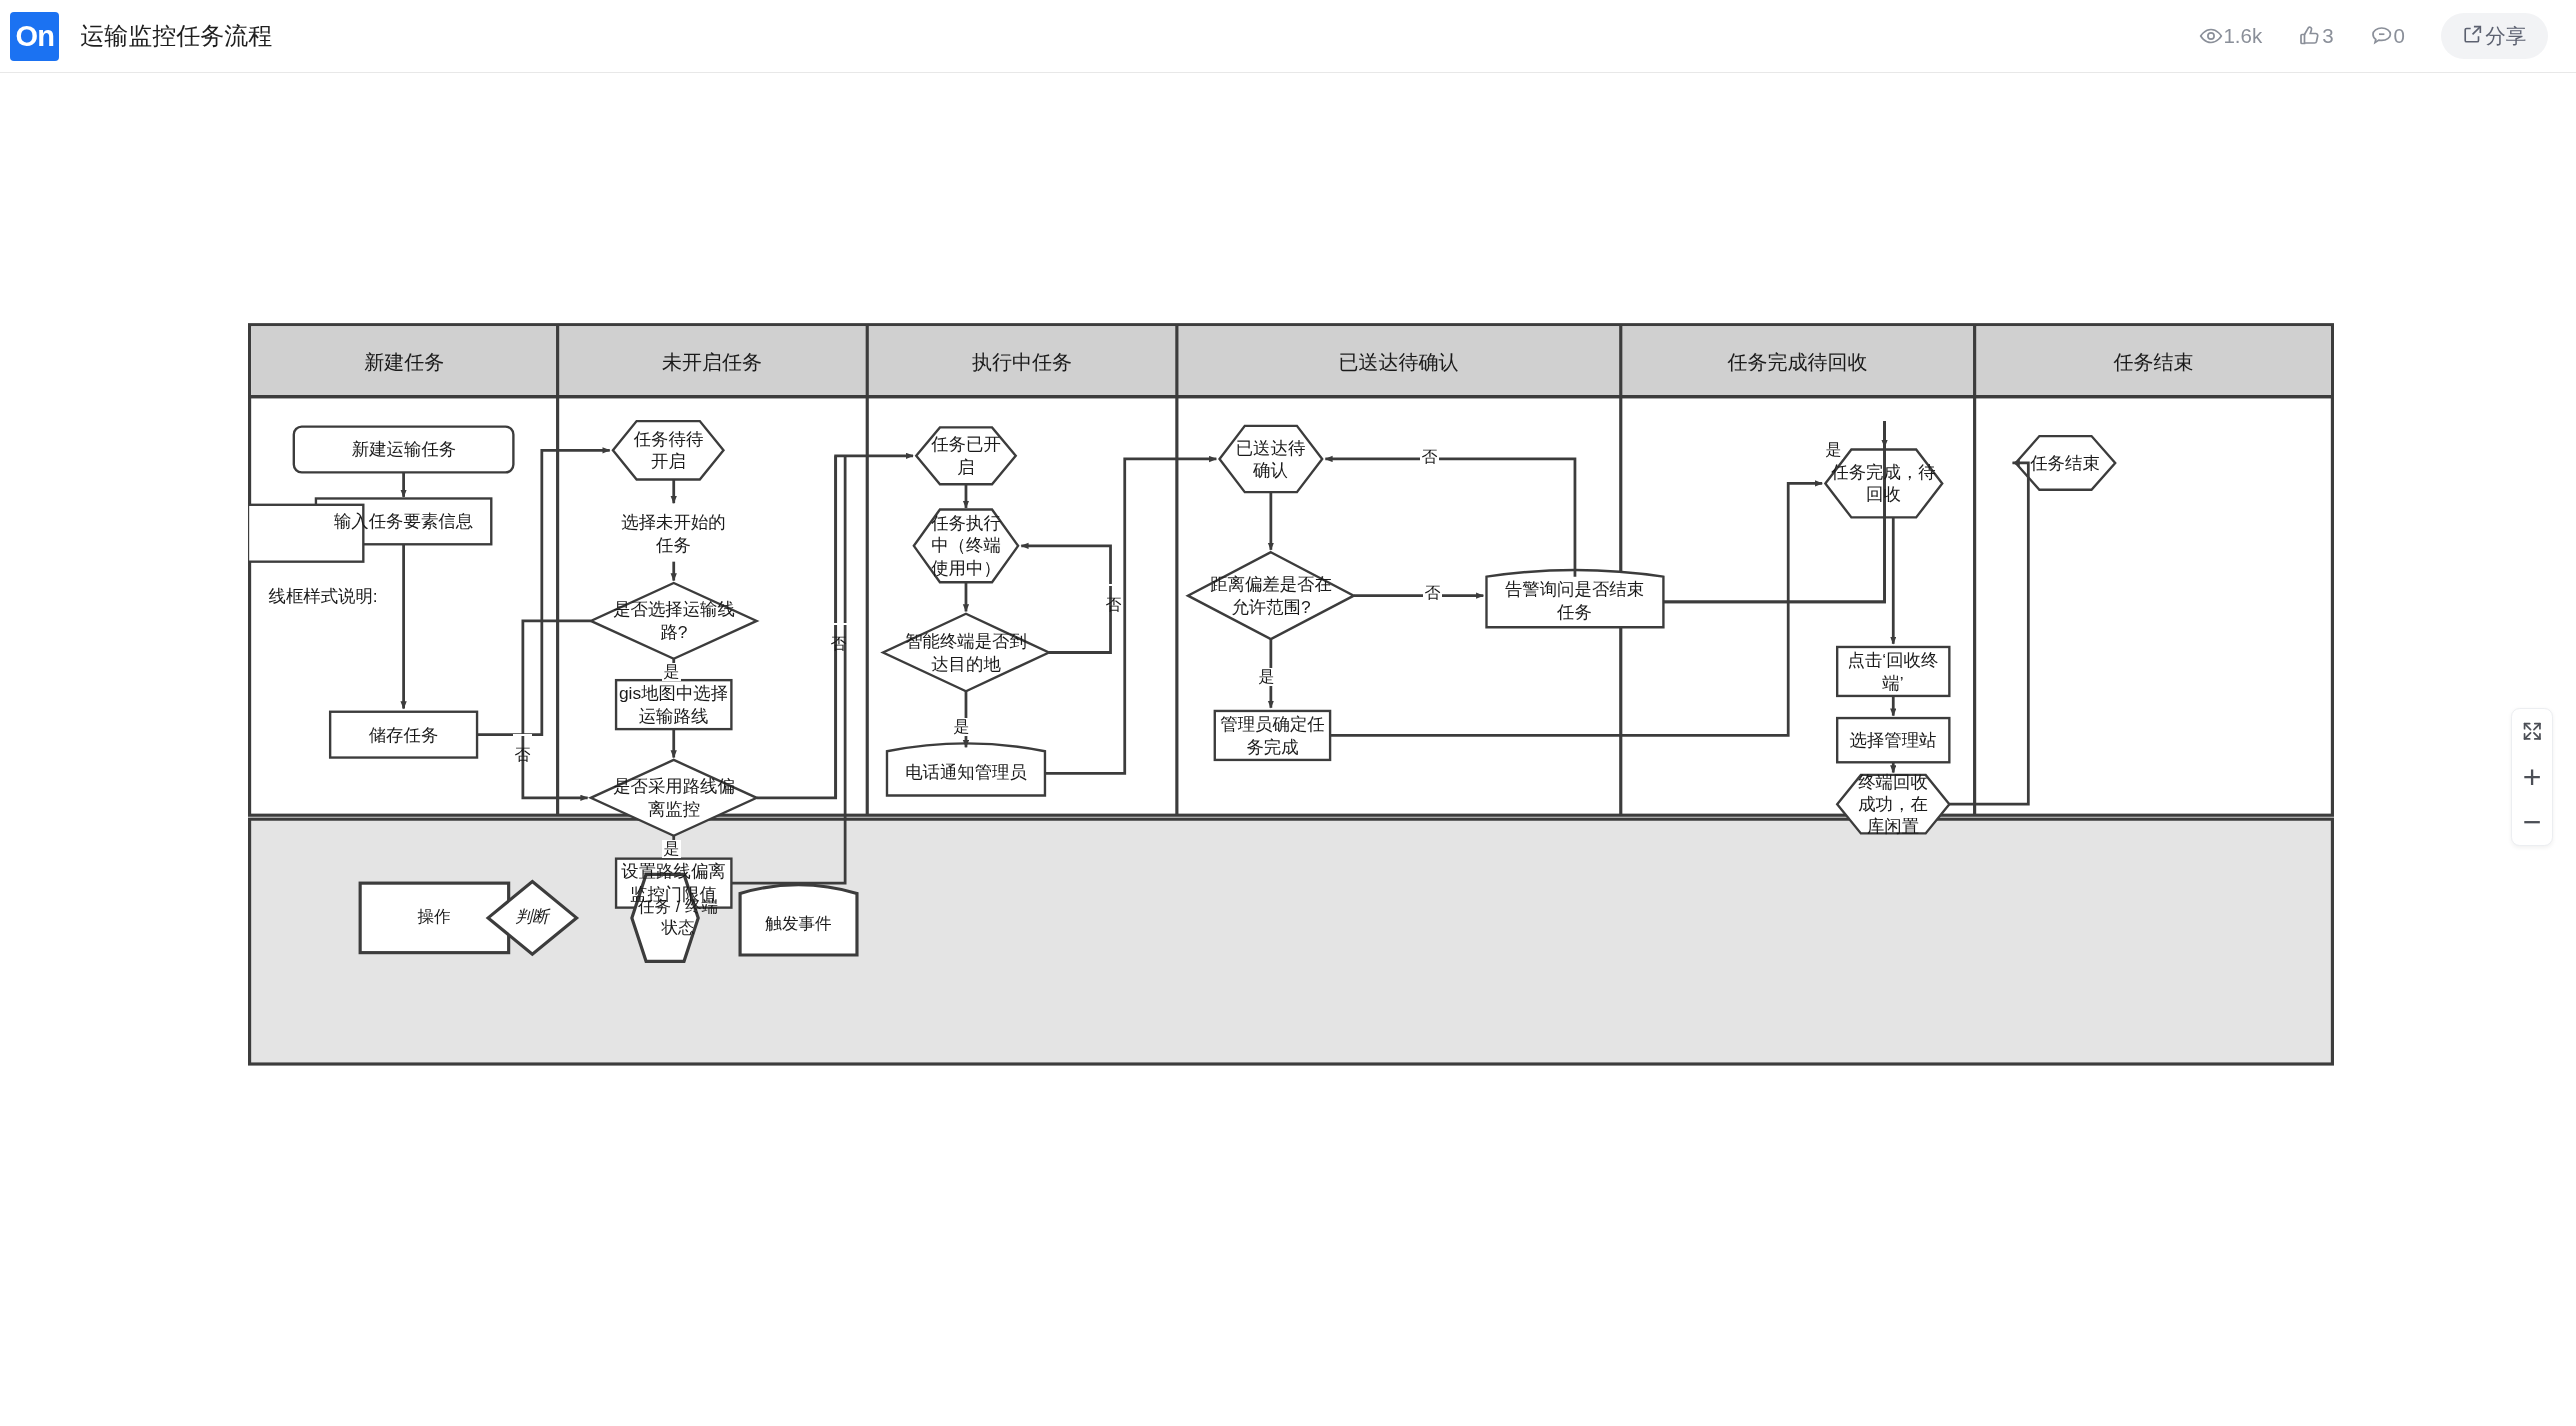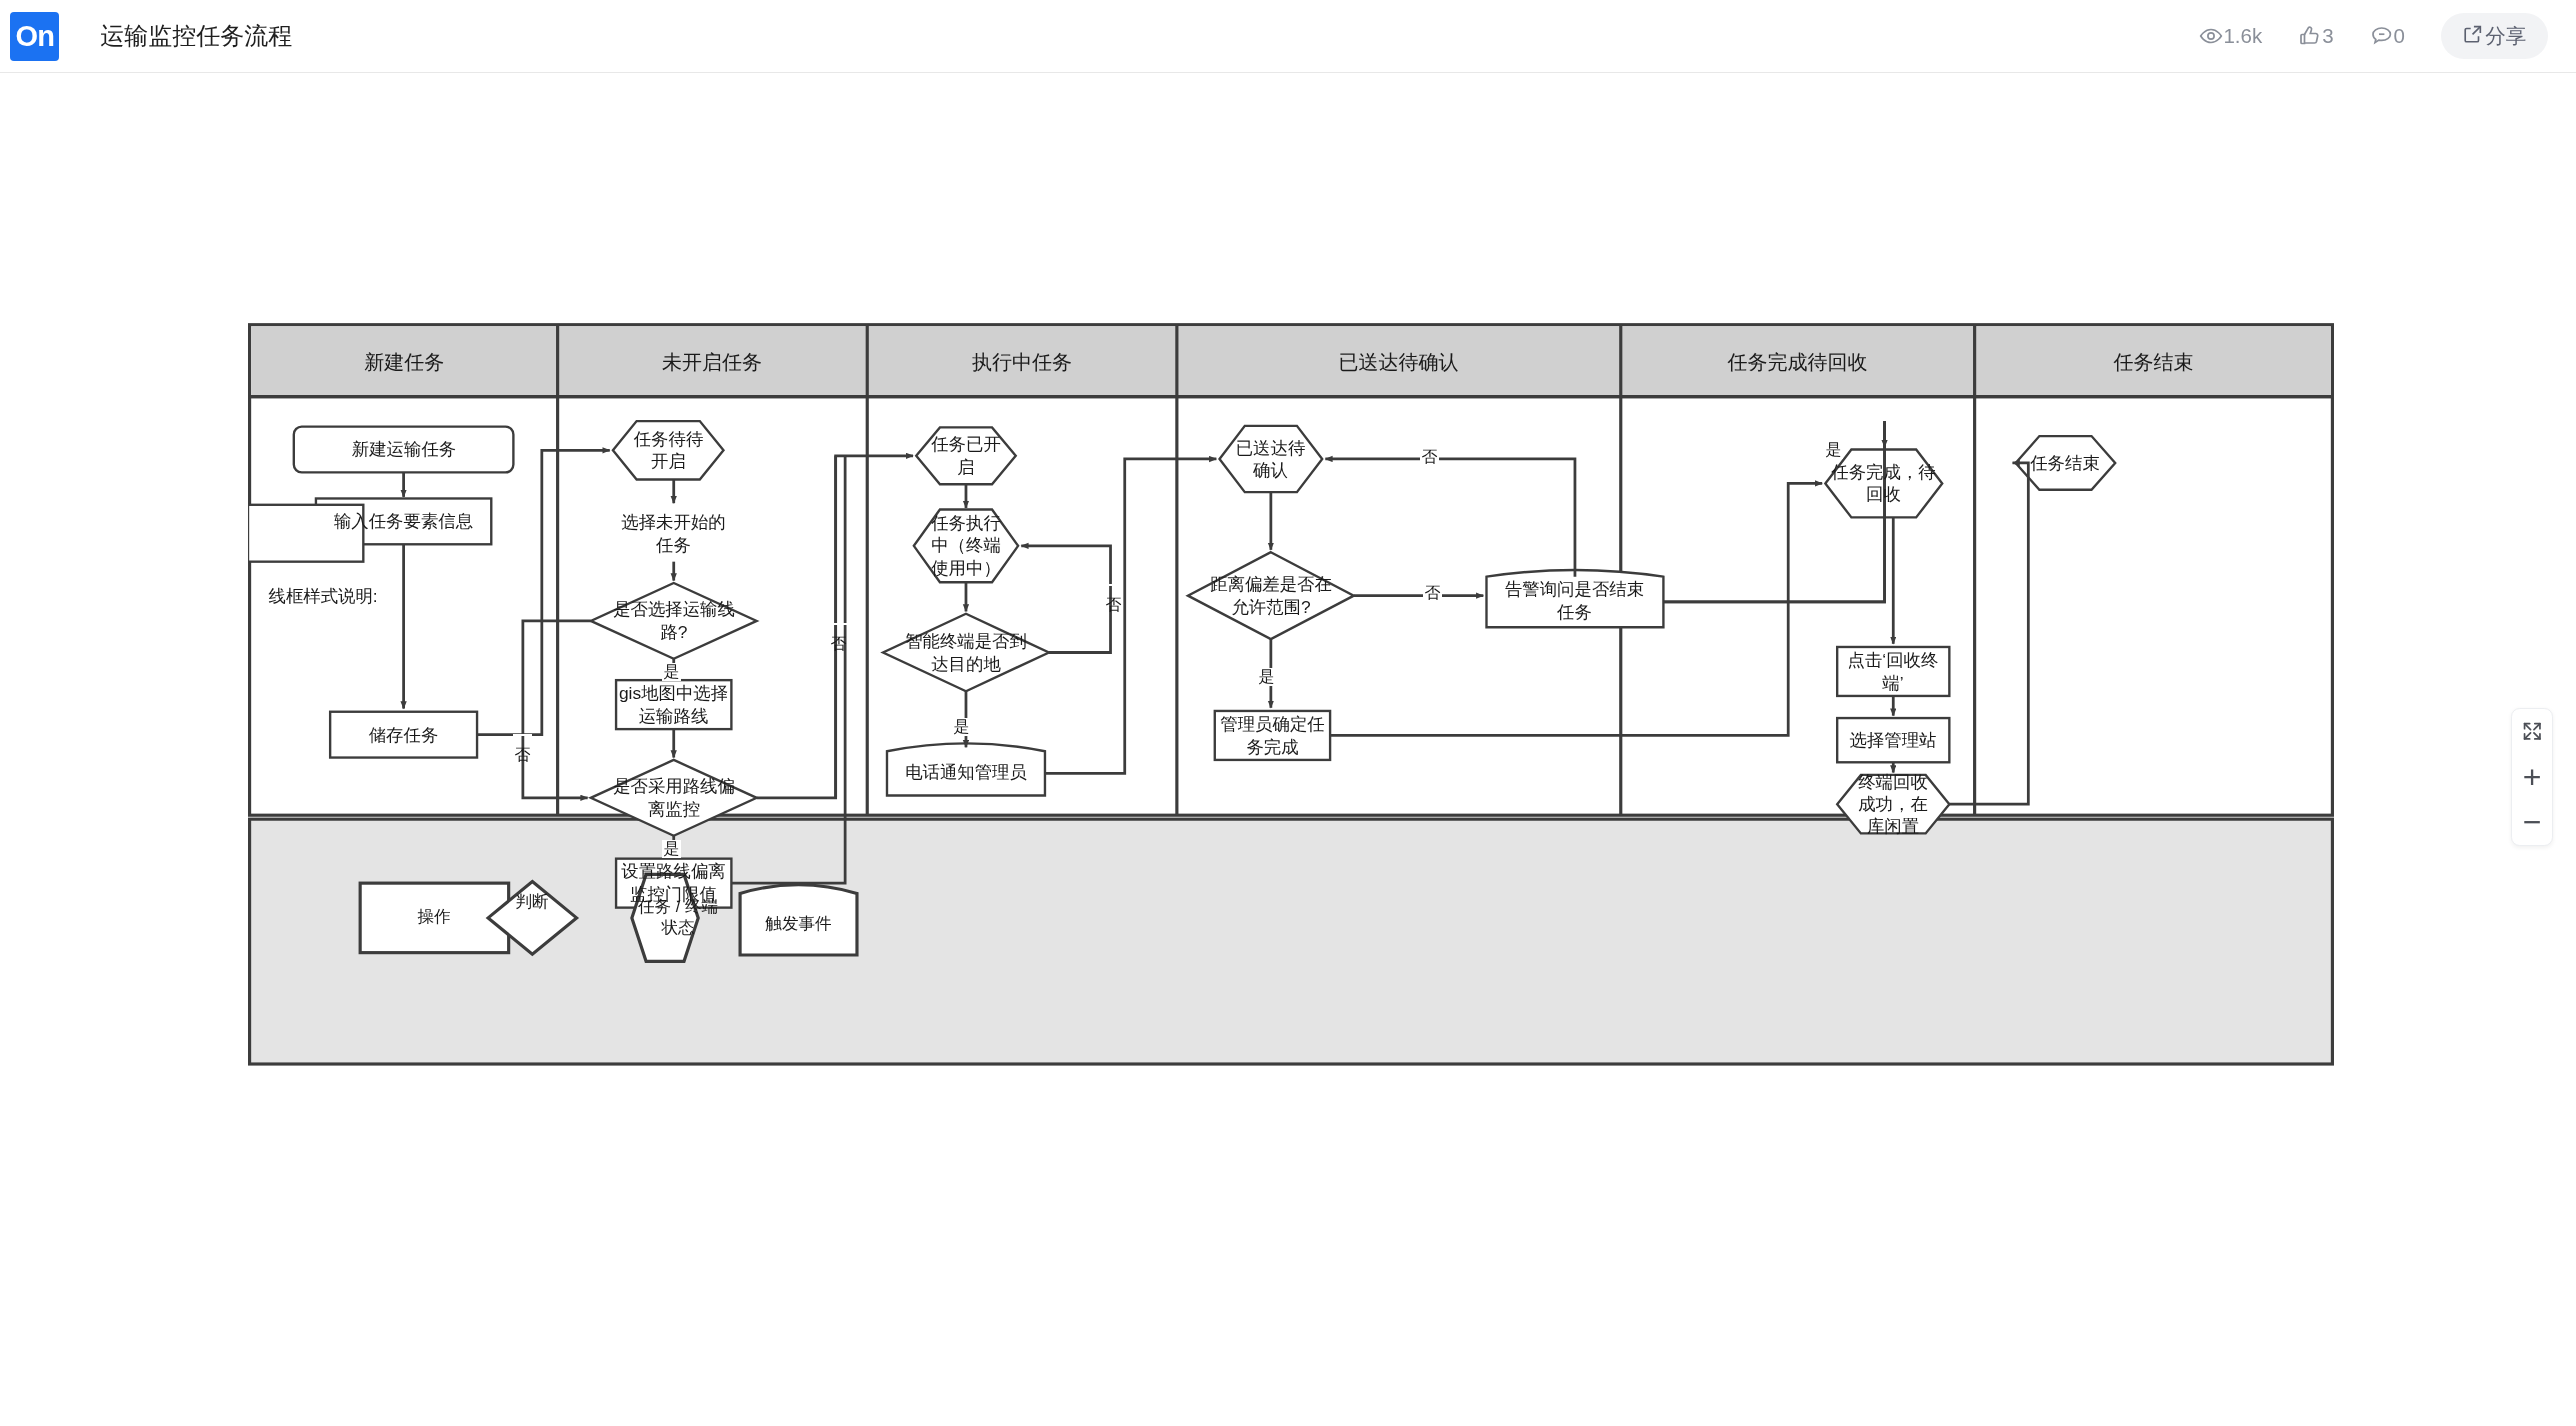--- a/index.html
+++ b/index.html
@@ -18,21 +18,21 @@
     background:#fff; border-bottom:0.8px solid #e8e8e8;
     display:flex; align-items:center;
   }
   #logo{
     width:49px;height:49px;margin-left:10.3px;background:#1b72f2;
     border-radius:4px;display:flex;align-items:center;justify-content:center;
     color:#fff;font-size:29px;font-weight:600;letter-spacing:-0.8px;
     font-family:"Liberation Sans",sans-serif;
   }
   #doc-title{
-    margin-left:41px;font-size:24px;color:#1f1f1f;font-weight:500;
+    margin-left:21px;font-size:24px;color:#1f1f1f;font-weight:500;
   }
   #topbar-right{
     margin-left:auto;display:flex;align-items:center;gap:36px;
     margin-right:28.4px;color:#8a8f99;font-size:20.5px;
   }
   .stat{display:flex;align-items:center;gap:0;}
   .stat svg{display:block;}
   #share-btn{
     display:flex;align-items:center;gap:1px;
     background:#f2f3f5;border-radius:24px;padding:8.7px 21.3px;
@@ -330,20 +330,20 @@
     <div class="elabel vert" style="left:856px;top:261px;">否</div>
     <div class="elabel" style="left:704px;top:395px;">是</div>
     <div class="elabel" style="left:1175px;top:261px;">否</div>
     <div class="elabel" style="left:1009px;top:345px;">是</div>
     <div class="elabel" style="left:1172px;top:125px;">否</div>
     <div class="elabel" style="left:1576px;top:118px;">是</div>
 
     <div id="legend-title">线框样式说明:</div>
 
     <div class="leg-label" style="left:112px;top:560px;width:148px;height:69px;">操作</div>
-    <div class="leg-label" style="left:240px;top:556px;width:88px;height:47px;">判断</div>
+    <div class="leg-label" style="left:240px;top:571px;width:88px;height:47px;font-style:italic;">判断</div>
     <div class="leg-label" style="left:384px;top:571px;width:92px;height:47px;">任务 / 终端
 状态</div>
     <div class="leg-label" style="left:492px;top:570px;width:117px;height:62px;">触发事件</div>
 
   </div>
 </div>
 
 
 </body></html>

